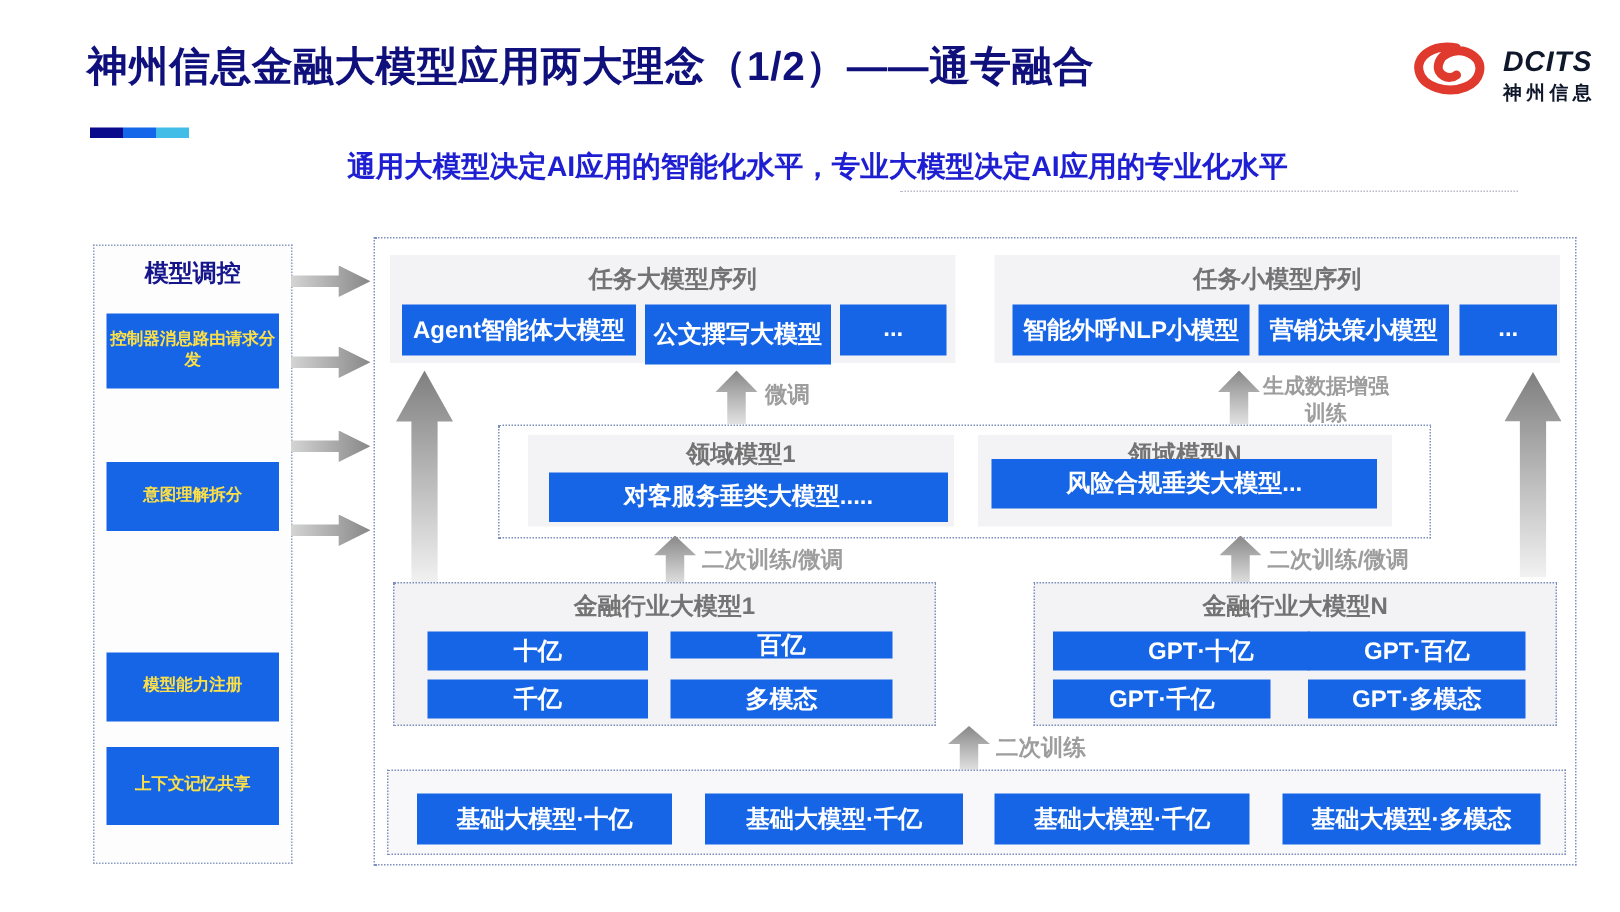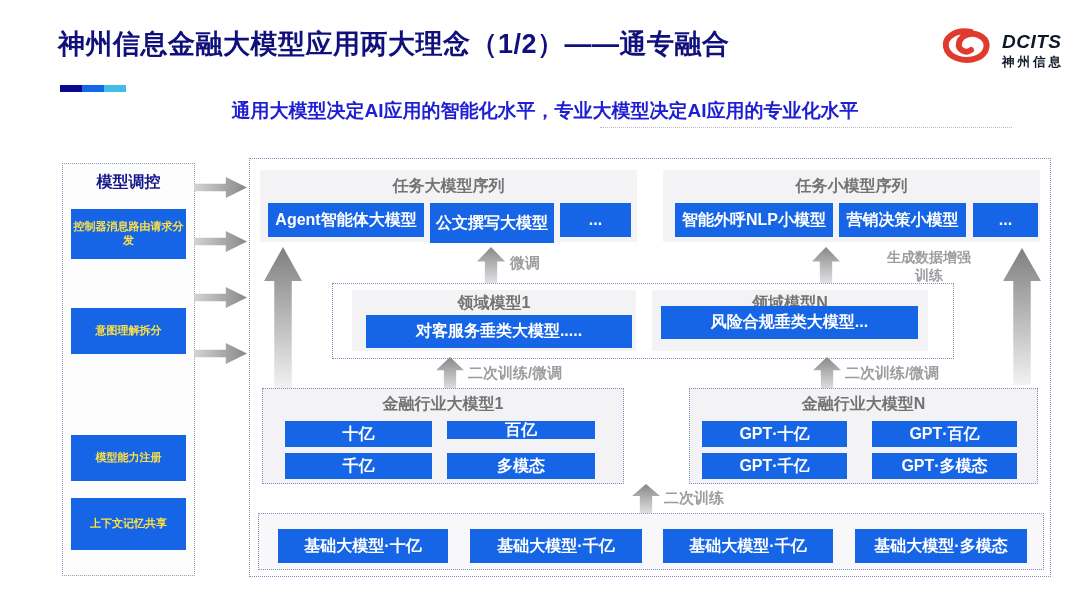--- a/index.html
+++ b/index.html
@@ -95,21 +95,21 @@
   <div class="abs panel" style="left:663px;top:170px;width:377px;height:72px;">
     <div class="panel-h" style="top:6px;">任务小模型序列</div>
   </div>
   <div class="bbtn" style="left:675px;top:203px;width:158px;height:34px;">智能外呼NLP小模型</div>
   <div class="bbtn" style="left:839px;top:203px;width:127px;height:34px;">营销决策小模型</div>
   <div class="bbtn" style="left:973px;top:203px;width:65px;height:34px;">...</div>
 
   <div class="abs up-arrow" style="left:477px;top:247px;"></div>
   <div class="abs lbl" style="left:510px;top:254px;">微调</div>
   <div class="abs up-arrow" style="left:812px;top:247px;"></div>
-  <div class="abs lbl2" style="left:873px;top:249px;width:112px;">
+  <div class="abs lbl2" style="left:828px;top:249px;width:112px;">
     <span>生成数据增强</span><br>
     <span>训练</span>
   </div>
 
   <div class="abs dashed-box" style="left:332px;top:283px;width:620px;height:74px;"></div>
   <div class="abs panel" style="left:352px;top:290px;width:284px;height:61px;">
     <div class="panel-h" style="top:3px;">领域模型1</div>
   </div>
   <div class="bbtn" style="left:366px;top:315px;width:266px;height:33px;">对客服务垂类大模型.....</div>
   <div class="abs panel" style="left:652px;top:290px;width:276px;height:61px;">
@@ -129,21 +129,21 @@
     <div class="panel-h" style="top:5px;">金融行业大模型1</div>
   </div>
   <div class="bbtn" style="left:285px;top:421px;width:147px;height:26px;">十亿</div>
   <div class="bbtn" style="left:447px;top:421px;width:148px;height:18px;">百亿</div>
   <div class="bbtn" style="left:285px;top:453px;width:147px;height:26px;">千亿</div>
   <div class="bbtn" style="left:447px;top:453px;width:148px;height:26px;">多模态</div>
 
   <div class="abs dashed-panel" style="left:689px;top:388px;width:347px;height:94px;">
     <div class="panel-h" style="top:5px;">金融行业大模型N</div>
   </div>
-  <div class="bbtn" style="left:702px;top:421px;width:145px;height:26px;">GPT·十亿</div>
+  <div class="bbtn" style="left:702px;top:421px;width:145px;height:26px;padding-left:26px;">GPT·十亿</div>
   <div class="bbtn" style="left:872px;top:421px;width:145px;height:26px;">GPT·百亿</div>
   <div class="bbtn" style="left:872px;top:453px;width:145px;height:26px;">GPT·多模态</div>
   <div class="bbtn" style="left:702px;top:453px;width:145px;height:26px;">GPT·千亿</div>
 
   <div class="abs up-arrow" style="left:632px;top:484px;height:30px;"></div>
   <div class="abs lbl" style="left:664px;top:489px;">二次训练</div>
 
   <div class="abs dashed-box" style="left:258px;top:513px;width:784px;height:55px;background:#f8f8fa;"></div>
   <div class="bbtn" style="left:278px;top:529px;width:170px;height:34px;">基础大模型·十亿</div>
   <div class="bbtn" style="left:470px;top:529px;width:172px;height:34px;">基础大模型·千亿</div>

